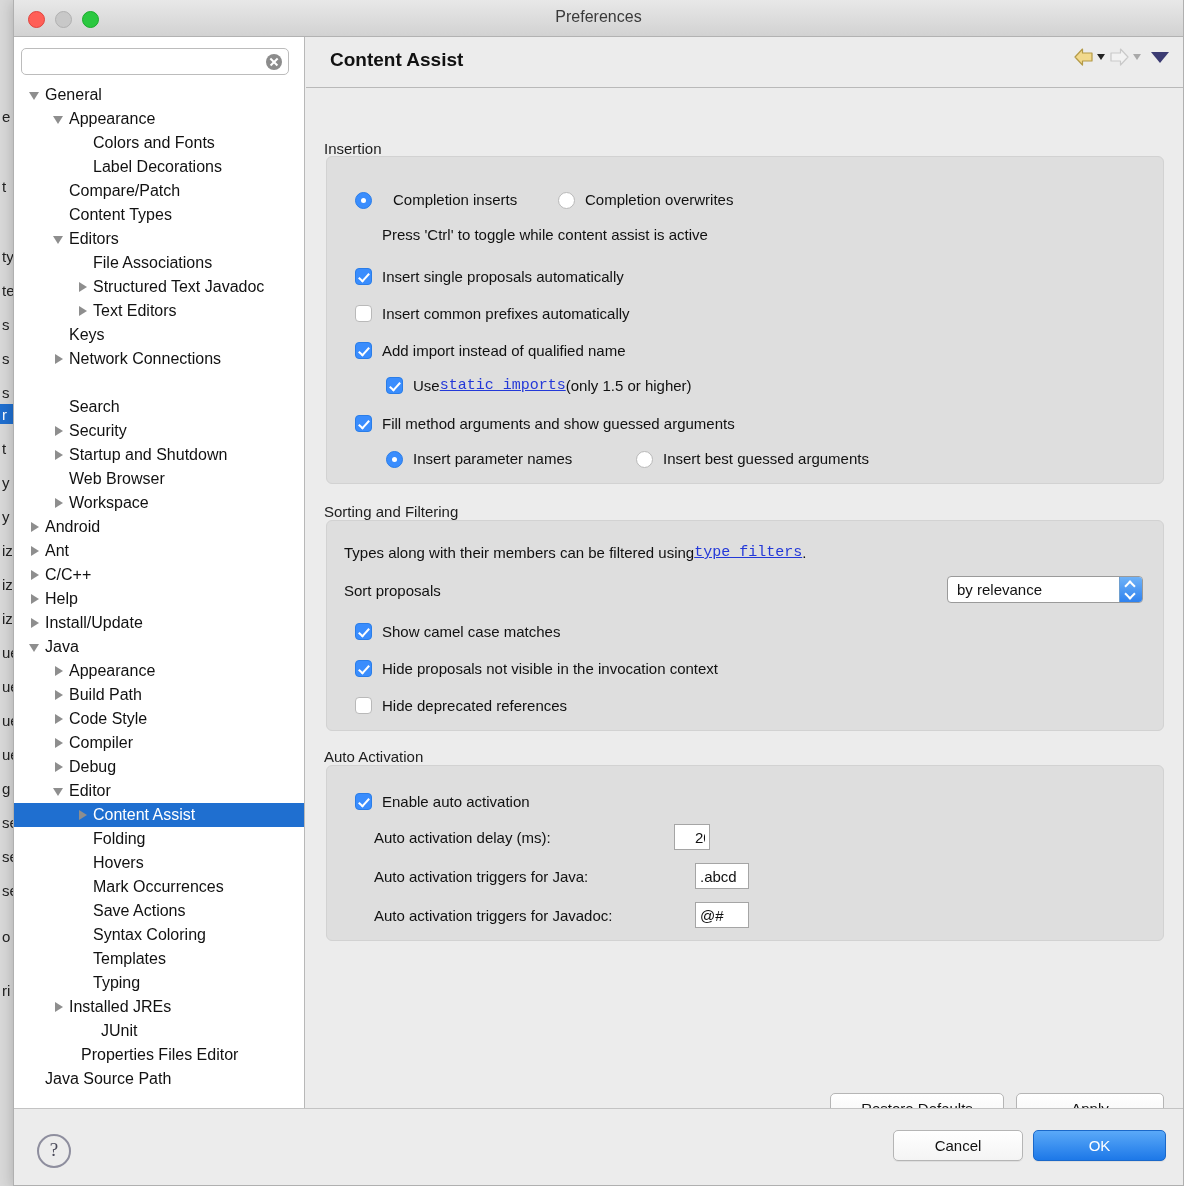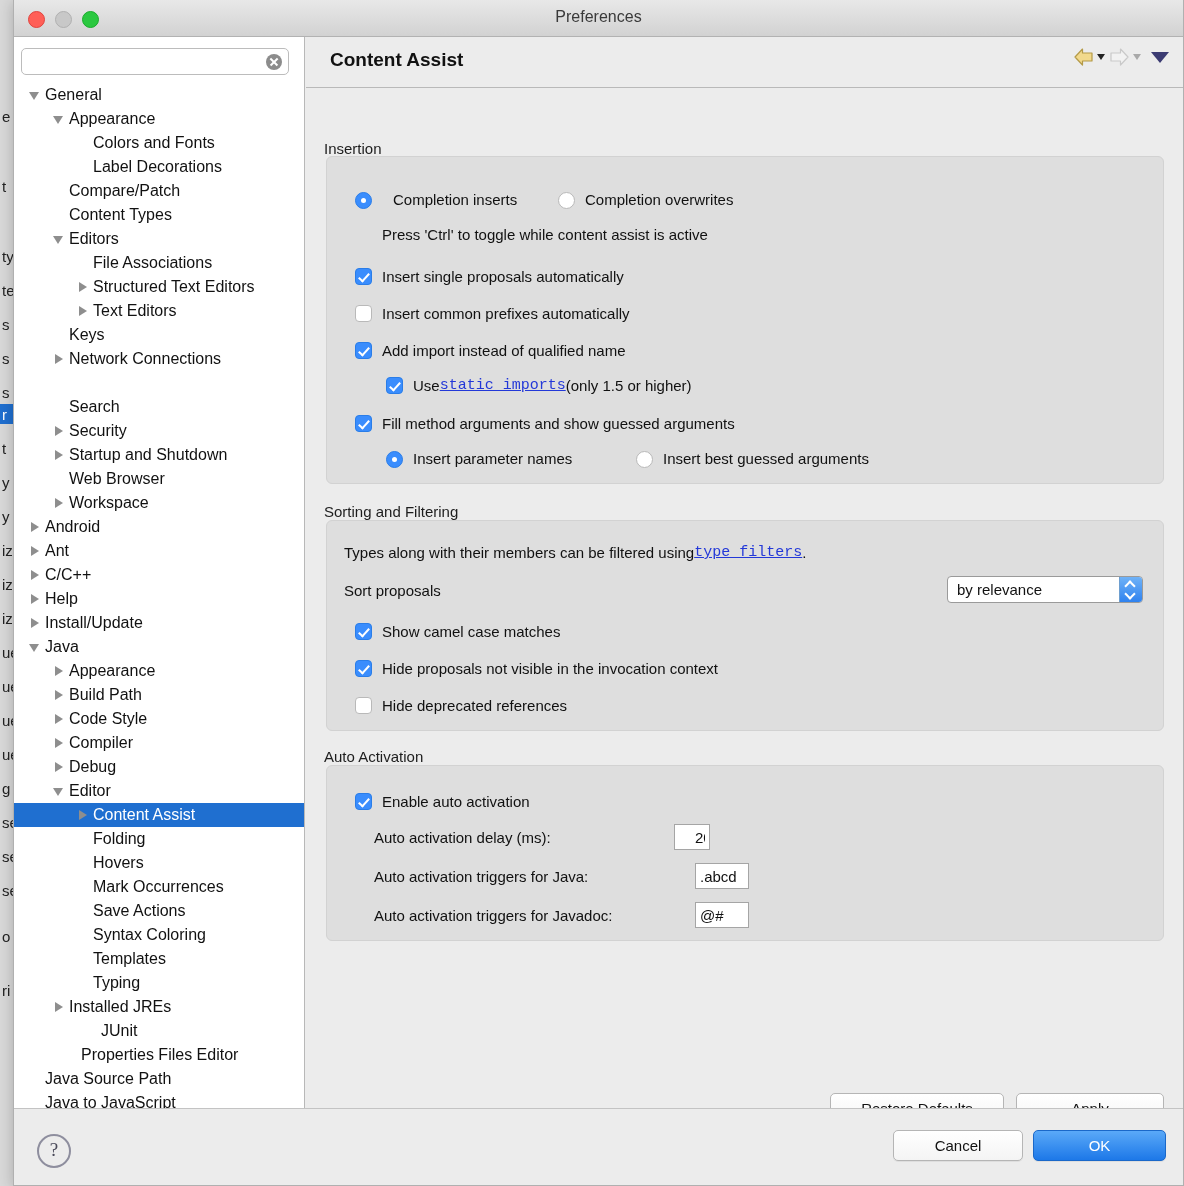--- a/index.html
+++ b/index.html
@@ -497,21 +497,21 @@
               </span>
               <span class="tlabel" style="left: 55px;">Editors</span>
             </div>
             <div class="trow" style="top: 168px; position: absolute; left: 0px; right: 0px;">
               <span class="tlabel" style="left: 79px;">File Associations</span>
             </div>
             <div class="trow" style="top: 192px; position: absolute; left: 0px; right: 0px;">
               <span class="tw collapsed" style="left: 63px;">
                 <i></i>
               </span>
-              <span class="tlabel" style="left: 79px;">Structured Text Editors</span>
+              <span class="tlabel" style="left: 79px;">Structured Text Javadoc</span>
             </div>
             <div class="trow" style="top: 216px; position: absolute; left: 0px; right: 0px;">
               <span class="tw collapsed" style="left: 63px;">
                 <i></i>
               </span>
               <span class="tlabel" style="left: 79px;">Text Editors</span>
             </div>
             <div class="trow" style="top: 240px; position: absolute; left: 0px; right: 0px;">
               <span class="tlabel" style="left: 55px;">Keys</span>
             </div>
@@ -651,23 +651,20 @@
               <span class="tlabel" style="left: 55px;">Installed JREs</span>
             </div>
             <div class="trow" style="top: 936px; position: absolute; left: 0px; right: 0px; margin-left: 8px;">
               <span class="tlabel" style="left: 79px;">JUnit</span>
             </div>
             <div class="trow" style="top: 960px; position: absolute; left: 0px; right: 0px;">
               <span class="tlabel" style="left: 67px;">Properties Files Editor</span>
             </div>
             <div class="trow" style="top: 984px; position: absolute; left: 0px; right: 0px;">
               <span class="tlabel" style="left: 31px;">Java Source Path</span>
-            </div>
-            <div class="trow" style="top: 1008px; position: absolute; left: 0px; right: 0px;">
-              <span class="tlabel" style="left: 31px;">Java to JavaScript</span>
             </div>
           </div>
       </div>
 
       <div id="main">
 
         <div id="pagehead">
           <div id="pagetitle">Content Assist</div>
           <div class="navgroup">
             <div class="navbtn">

